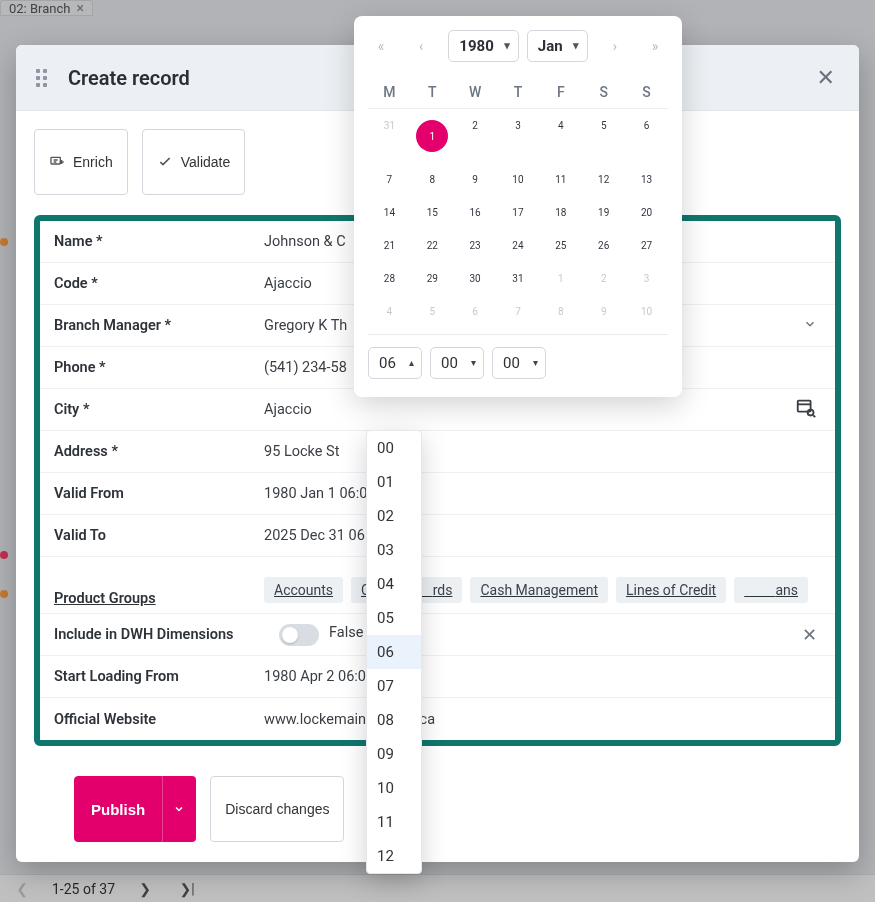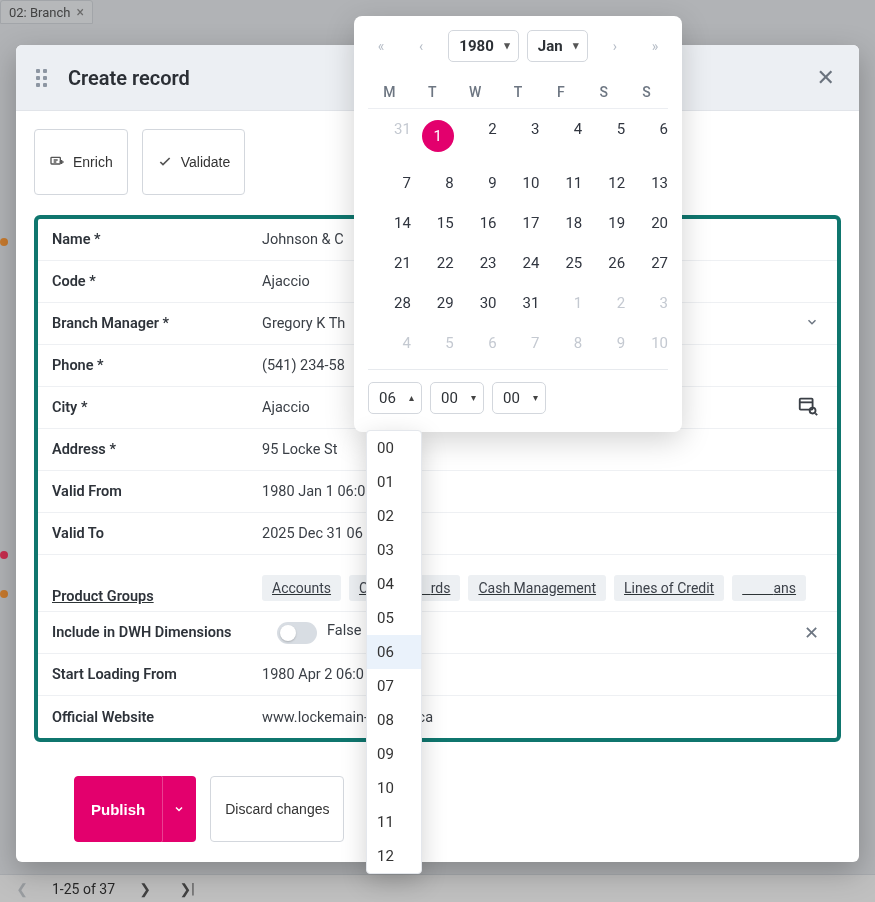--- a/index.html
+++ b/index.html
@@ -1,20 +1,20 @@
 <!DOCTYPE html>
 <html><head>
   <meta charset="utf-8">
   <style>
     * { box-sizing: border-box; margin: 0; padding: 0; }
     html, body { font-family: -apple-system, BlinkMacSystemFont, "Segoe UI", Roboto, Arial, sans-serif; font-size: 14px; color:#2d3436; }
     body { width: 875px; height: 902px; background:#e3e6ea; position:relative; overflow:hidden; }
 
     
-    .bg-tab { position:absolute; top:0; left:0; height:24px; padding:3px 8px; background:#e9ecef; border:1px solid #d0d4d9; border-radius:3px 3px 0 0; font-size:13px; color:#555; display:flex; align-items:center; gap:6px;}
+    .bg-tab { position:absolute; top:0; left:0; height:16px; padding:3px 8px; background:#e9ecef; border:1px solid #d0d4d9; border-radius:3px 3px 0 0; font-size:13px; color:#555; display:flex; align-items:center; gap:6px;}
     .bg-tab .x { color:#888; font-size:14px; cursor:pointer; }
 
     
     .bg-pager { position:absolute; left:0; right:0; bottom:0; height:28px; background:#f6f6f7; border-top:1px solid #d8dbe0; display:flex; align-items:center; padding:0 10px; gap:18px; color:#333; font-size:14px;}
     .bg-pager .chev { width:24px; text-align:center; color:#555; }
     .bg-pager .chev.disabled { color:#c5c9ce; }
 
     
     .scrim { position:absolute; inset:0; background:rgba(0,0,0,0.22); }
 
@@ -26,21 +26,21 @@
     .modal-title { font-size:20px; font-weight:600; color:#2b2f35; flex:1; }
     .modal-close { color:#6b737e; font-size:22px; cursor:pointer; padding:4px; }
 
     .modal-body { padding:18px 18px 6px; flex:1; overflow:auto; }
 
     .action-row { display:flex; gap:14px; margin-bottom:20px; }
     .btn { border:1px solid #d3d7dd; background:#fff; border-radius:4px; padding:24px 14px; font-size:14px; color:#333; display:inline-flex; align-items:center; gap:8px; cursor:pointer; }
     .btn .icon { width:16px; height:16px; display:inline-block; }
 
     
-    .form-table { border:4px solid #0f766e; border-radius:6px; overflow:hidden; }
+    .form-table { border:6px solid #0f766e; border-radius:6px; overflow:hidden; }
     .form-row { display:flex; align-items:center; min-height:42px; border-bottom:1px solid #eef0f3; padding:0 14px; }
     .form-row:last-child { border-bottom:none; }
     .form-label { width:210px; font-weight:600; color:#2e333a; font-size:14.5px; }
     .form-value { flex:1; color:#3a3f46; font-size:14.5px; display:flex; align-items:center; gap:6px; }
     .form-row .trail { margin-left:auto; color:#6d7682; padding:4px; }
     .form-row .lookup-icon svg { width:22px; height:22px; }
 
     .tags { display:flex; flex-wrap:wrap; gap:8px; padding:10px 0;}
     .tag { background:#edf0f3; color:#3c4149; padding:5px 10px; border-radius:3px; font-size:14px; }
 
@@ -59,21 +59,21 @@
     .datepicker { position:absolute; top:16px; left:354px; width:328px; background:#fff; border-radius:8px; box-shadow:0 8px 30px rgba(0,0,0,0.18); padding:14px 14px 18px; z-index:30; }
     .dp-head { display:flex; align-items:center; justify-content:space-between; gap:4px; }
     .dp-nav { width:26px; height:26px; display:flex; align-items:center; justify-content:center; color:#b5bcc6; cursor:pointer; border-radius:4px; }
     .dp-selects { display:flex; gap:8px; }
     .dp-select { border:1px solid #d3d7dd; border-radius:5px; padding:6px 24px 6px 10px; font-size:15px; font-weight:700; color:#2d3136; background:#fff; position:relative; cursor:pointer; }
     .dp-select::after { content:"▾"; position:absolute; right:8px; top:50%; transform:translateY(-52%); font-size:11px; color:#555;}
 
     .dp-grid { margin-top:14px; }
     .dp-row { display:grid; grid-template-columns:repeat(7, 1fr); text-align:center; }
     .dp-dow { color:#6d7682; font-weight:500; padding:8px 0; border-bottom:1px solid #eceef2; font-size:14px;}
-    .dp-cell { padding:11px 0; font-size:15px; color:#313640; cursor:pointer; position:relative;text-align:right; }
+    .dp-cell { padding:11px 0; font-size:10px; color:#313640; cursor:pointer; position:relative; }
     .dp-cell.muted { color:#c4c9d1; }
     .dp-cell.selected span { background:#e3006d; color:#fff; width:32px; height:32px; border-radius:50%; display:inline-flex; align-items:center; justify-content:center; }
     .dp-divider { height:1px; background:#e7eaee; margin:6px 0 12px; }
 
     .dp-time { display:flex; gap:8px; }
     .time-sel { border:1px solid #d3d7dd; border-radius:5px; padding:6px 22px 6px 10px; font-size:15px; color:#2d3136; position:relative; min-width:54px; cursor:pointer; background:#fff;}
     .time-sel::after { content:"▾"; position:absolute; right:7px; top:50%; transform:translateY(-52%); font-size:10px; color:#444;}
     .time-sel.open::after { content:"▴"; }
 
     

